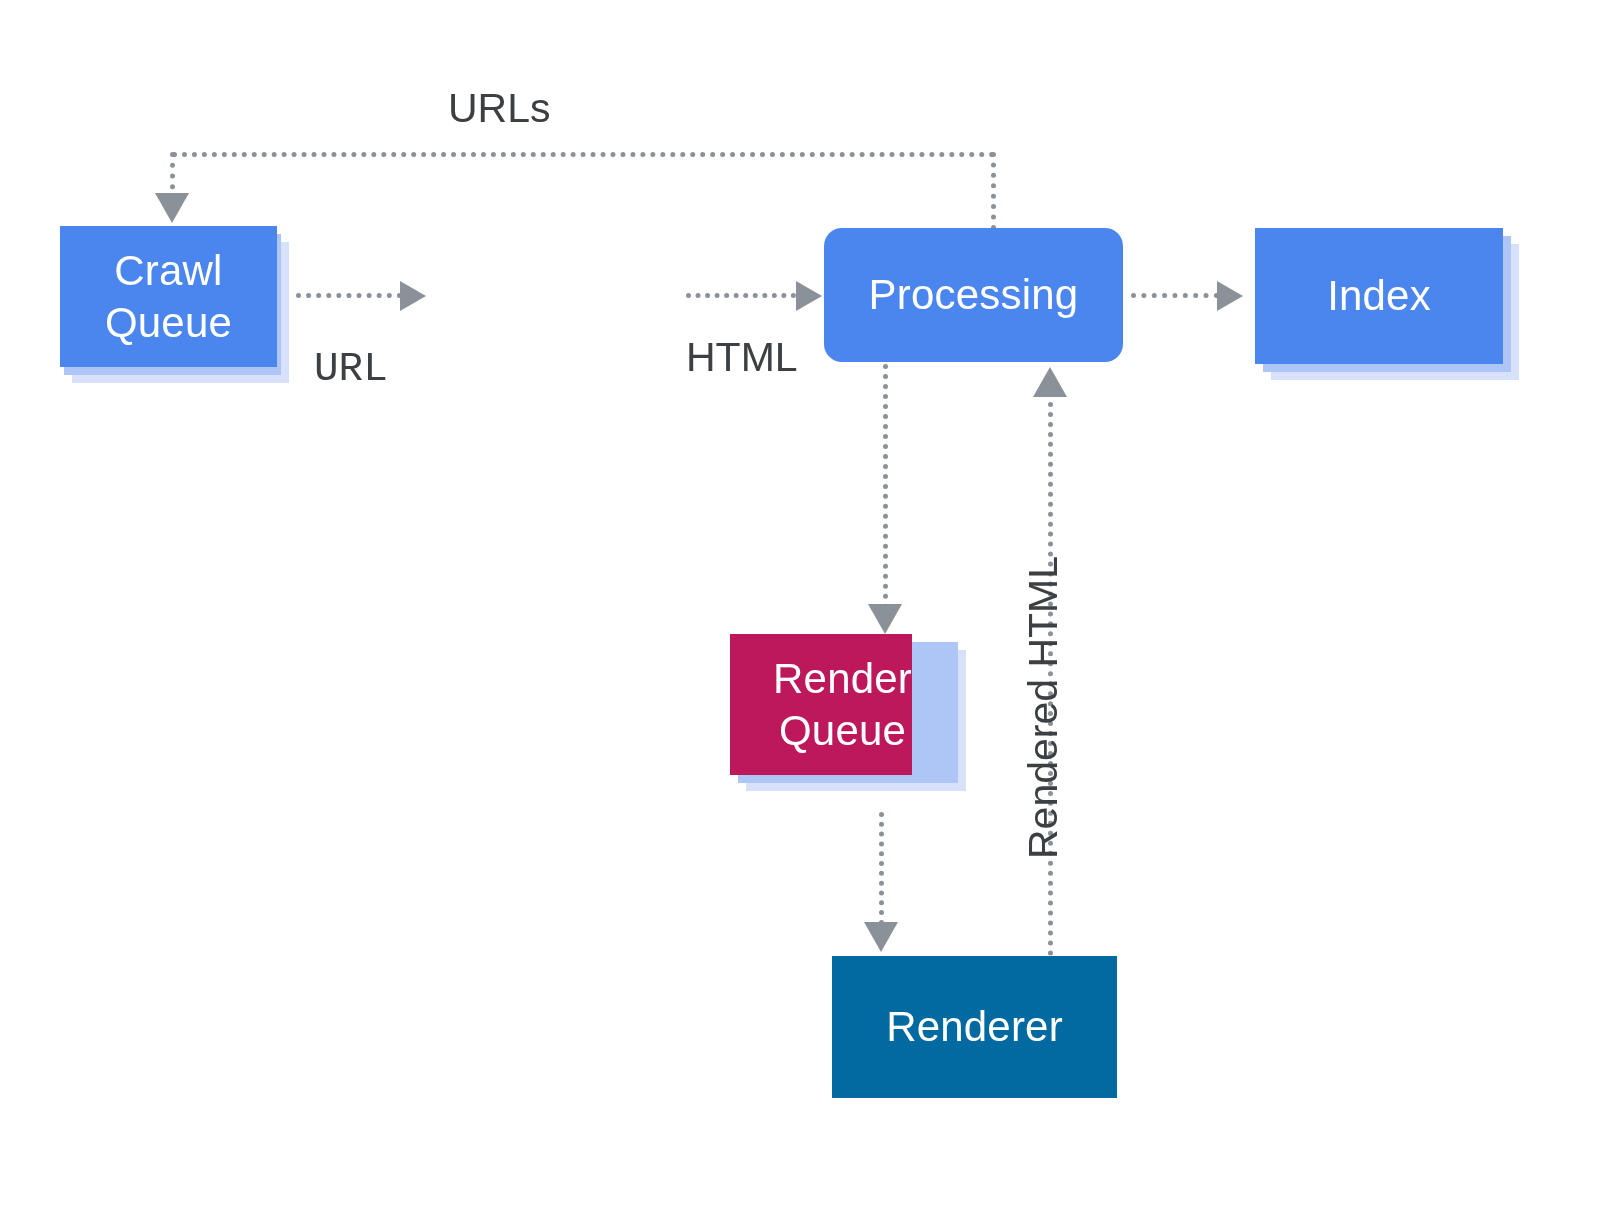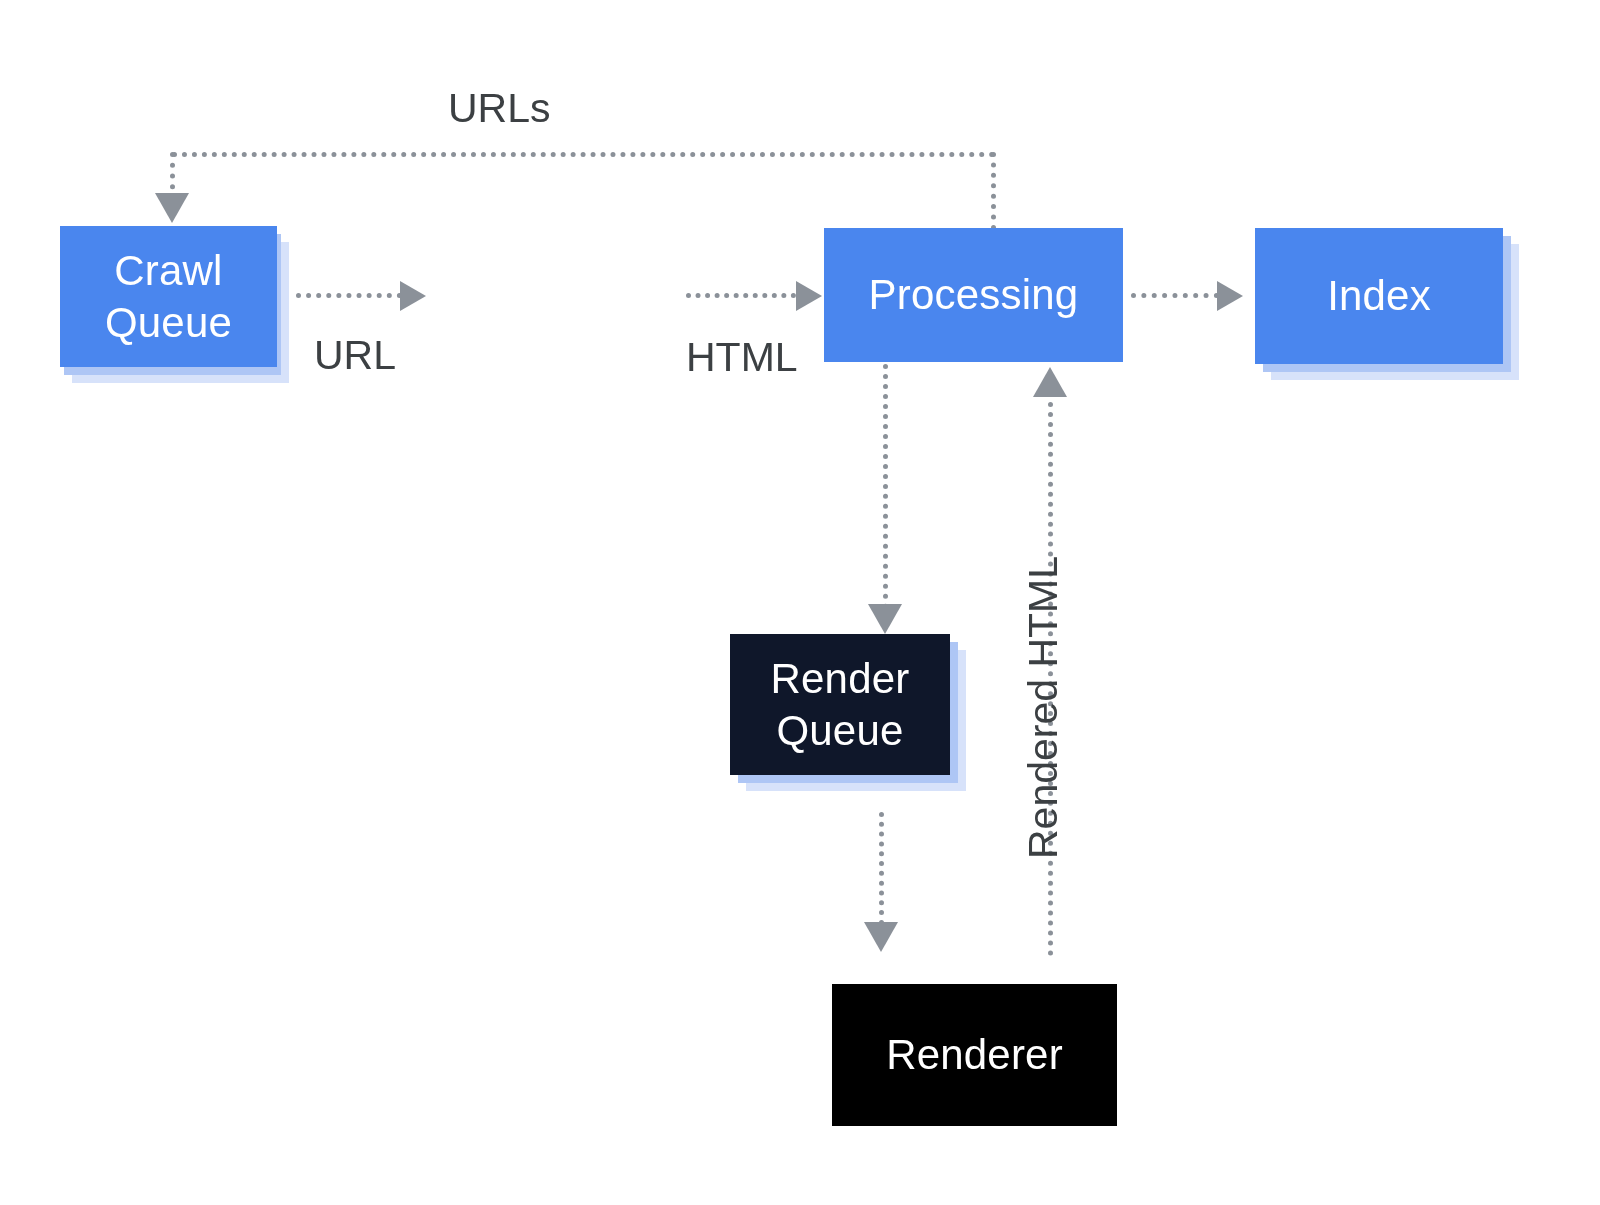--- a/index.html
+++ b/index.html
@@ -107,54 +107,54 @@
 
   <div class="stack-layer back" style="left:72px; top:242px; width:217px; height:141px; background:#d7e2fa;"></div>
   <div class="stack-layer" style="left:64px; top:234px; width:217px; height:141px; background:#aec6f5;"></div>
   <div class="node" style="left:60px; top:226px; width:217px; height:141px; background:#4a86ee;">
     <span class="node-label">Crawl
 Queue</span>
   </div>
 
   <div class="dot-h" style="left:296px; top:293px; width:106px;"></div>
   <div class="arrow right" style="left:400px; top:281px;"></div>
-  <div class="edge-label" style="left:314px; top:335px;">URL</div>
+  <div class="edge-label" style="left:314px; top:349px;font-family:Liberation Mono, monospace;">URL</div>
 
 
   <div class="dot-h" style="left:686px; top:293px; width:110px;"></div>
   <div class="arrow right" style="left:796px; top:281px;"></div>
   <div class="edge-label" style="left:686px; top:337px;">HTML</div>
 
-  <div class="node" style="left:824px; top:228px; width:299px; height:134px; background:#4a86ee;">
+  <div class="node" style="left:824px; top:228px; width:299px; height:134px; background:#4a86ee;border-radius:18px;">
     <span class="node-label">Processing</span>
   </div>
 
   <div class="dot-h" style="left:1131px; top:293px; width:88px;"></div>
   <div class="arrow right" style="left:1217px; top:281px;"></div>
 
   <div class="stack-layer back" style="left:1271px; top:244px; width:248px; height:136px; background:#d7e2fa;"></div>
   <div class="stack-layer" style="left:1263px; top:236px; width:248px; height:136px; background:#aec6f5;"></div>
   <div class="node" style="left:1255px; top:228px; width:248px; height:136px; background:#4a86ee;">
     <span class="node-label">Index</span>
   </div>
 
   <div class="dot-v" style="left:883px; top:364px; width:0; height:245px;"></div>
   <div class="arrow down" style="left:868px; top:604px;"></div>
 
   <div class="stack-layer back" style="left:746px; top:650px; width:220px; height:141px; background:#d7e2fa;"></div>
   <div class="stack-layer" style="left:738px; top:642px; width:220px; height:141px; background:#aec6f5;"></div>
-  <div class="node" style="left:730px; top:634px; width:220px; height:141px; background:#0f172a;">
+  <div class="node" style="left:730px; top:634px; width:182px; height:141px; background:#be185d;justify-content:flex-end;">
     <span class="node-label">Render
 Queue</span>
   </div>
 
   <div class="dot-v" style="left:879px; top:812px; width:0; height:113px;"></div>
   <div class="arrow down" style="left:864px; top:922px;"></div>
 
-  <div class="node" style="left:832px; top:984px; width:285px; height:142px; background:#000000;">
+  <div class="node" style="left:832px; top:956px; width:285px; height:142px; background:#0369a1;">
     <span class="node-label">Renderer</span>
   </div>
 
   <div class="dot-v" style="left:1048px; top:392px; width:0; height:564px;"></div>
   <div class="arrow up" style="left:1033px; top:367px;"></div>
   <div class="edge-label vertical" style="left:1023px; top:859px;">Rendered HTML</div>
 
 </div>
 
 </body></html>

